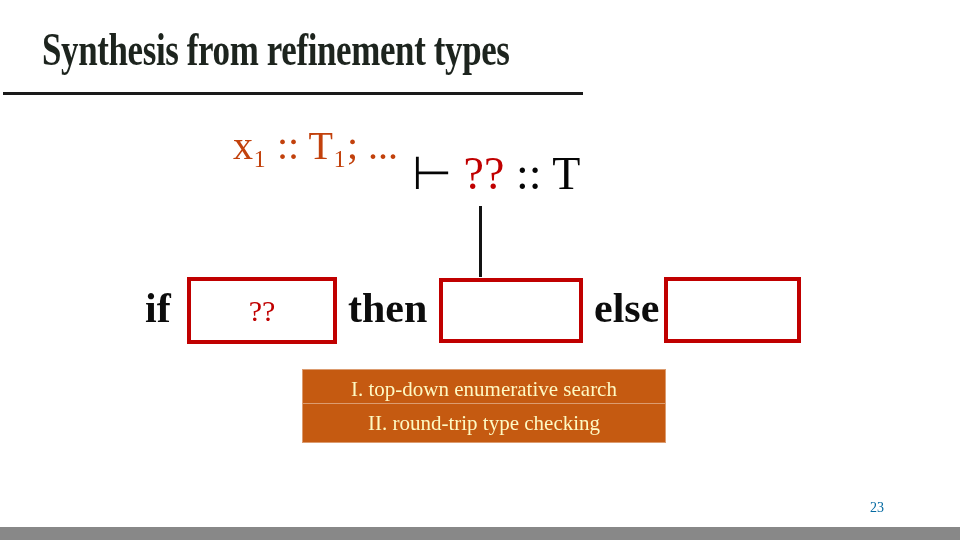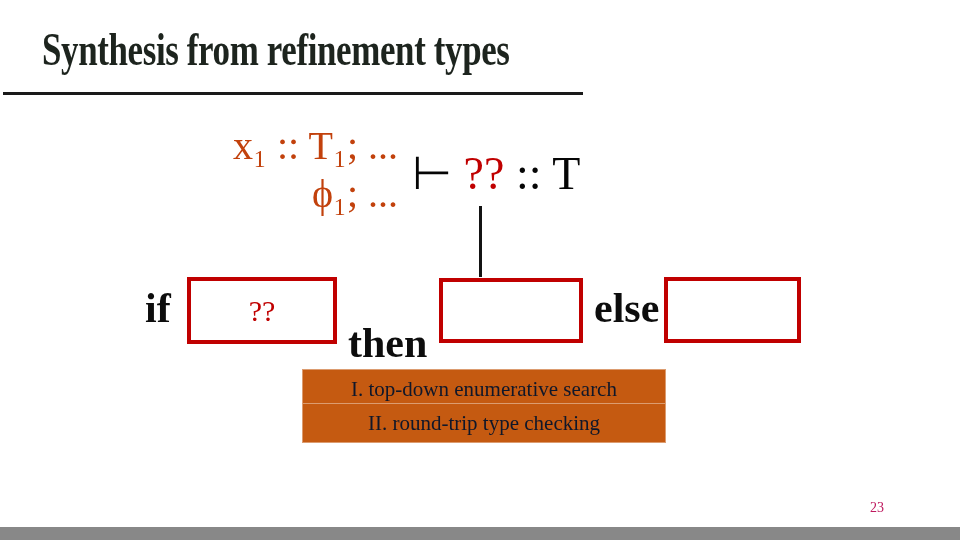--- a/index.html
+++ b/index.html
@@ -39,58 +39,57 @@
     position:absolute;left:479px;top:206px;width:3px;height:71px;
     background:#131313;
   }
   
   .kw{
     position:absolute;top:285px;
     font-size:42px;font-weight:bold;line-height:46px;color:#0d0d0d;
     white-space:nowrap;
   }
   .kw-if{left:145px;text-align:center;}
-  .kw-then{left:348px;margin-top:35px;}
+  .kw-then{left:348px;}
   .kw-else{left:594px;}
   .rbox{
     position:absolute;box-sizing:border-box;
     border:4px solid #C00000;background:#ffffff;
     display:flex;align-items:center;justify-content:center;
   }
   .box-cond{left:187px;top:277px;width:150px;height:67px;font-size:30px;white-space:pre;}
   .box-then{left:439px;top:278px;width:144px;height:65px;}
   .box-else{left:664px;top:277px;width:137px;height:66px;}
   
   .banner{
     position:absolute;left:302px;width:364px;height:40px;
     background:#C55A11;border:1px solid rgba(255,255,255,0.4);
     box-sizing:border-box;
-    color:#0f172a;font-size:21px;
+    color:#fef9c3;font-size:21px;
     display:flex;align-items:center;justify-content:center;
     white-space:nowrap;
   }
   .banner-1{top:369px;}
   .banner-2{top:403px;}
   
   .page-number{
     position:absolute;left:870px;top:500px;
-    font-size:14px;color:#be185d;
+    font-size:14px;color:#0369a1;
   }
 </style>
 </head>
 <body>
 
 <div class="slide">
 
   <h1 class="title">Synthesis from refinement types</h1>
   <div class="title-rule"></div>
 
   <div class="context">
     <div>x₁ :: T₁; ...</div>
-    <div>ϕ₁; ...</div>
   </div>
 
   <div class="conclusion">
     <span>⊢ </span>
     <span class="red">??</span>
     <span> :: T</span>
   </div>
 
   <div class="connector"></div>
 

